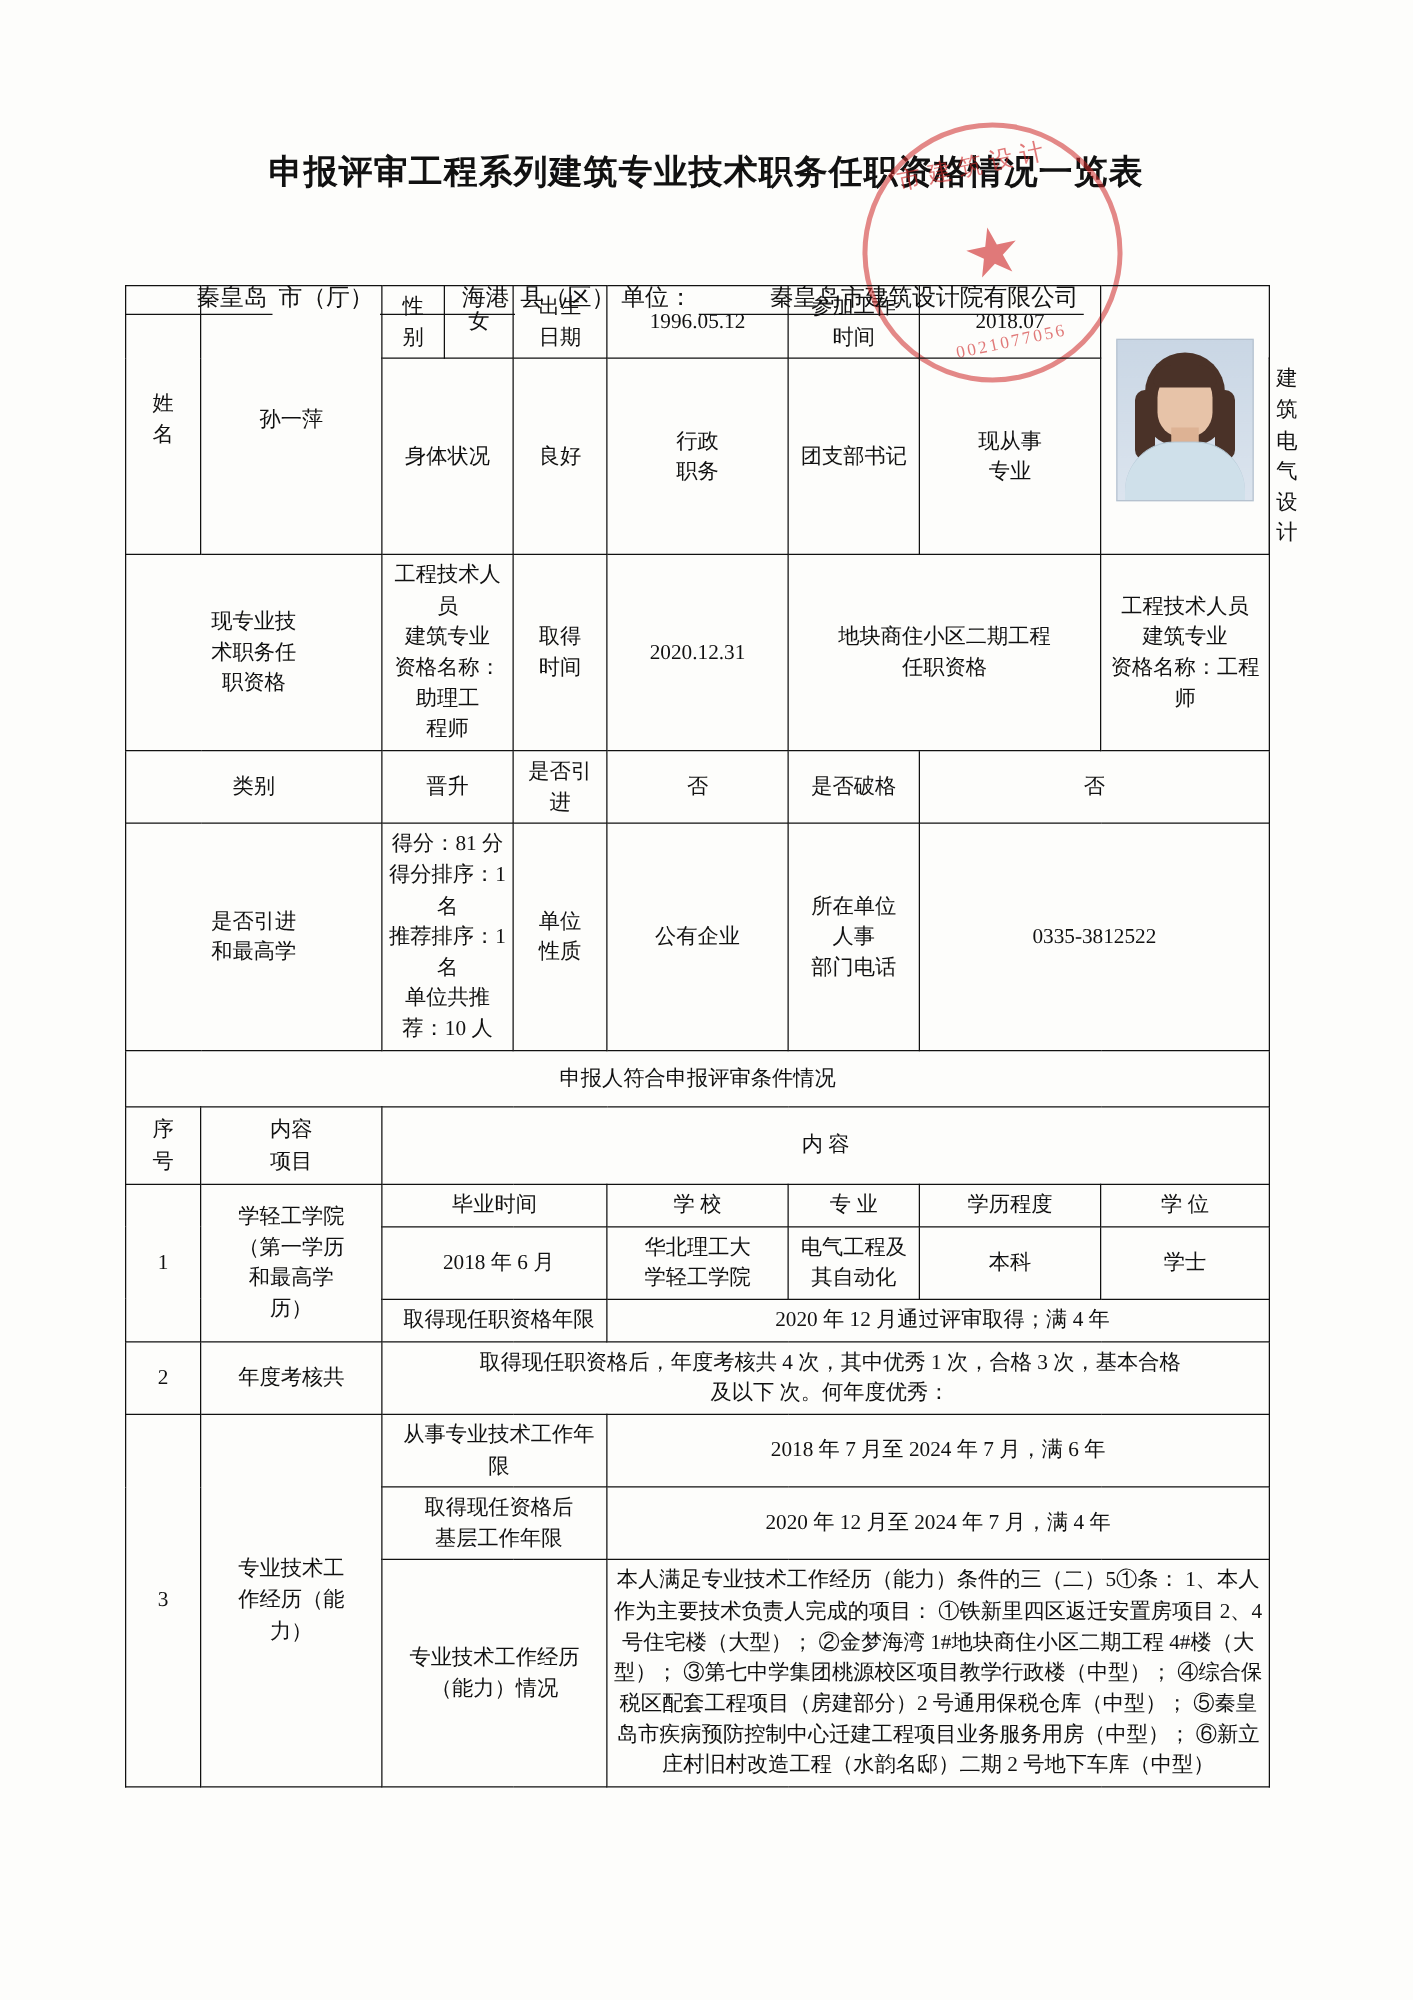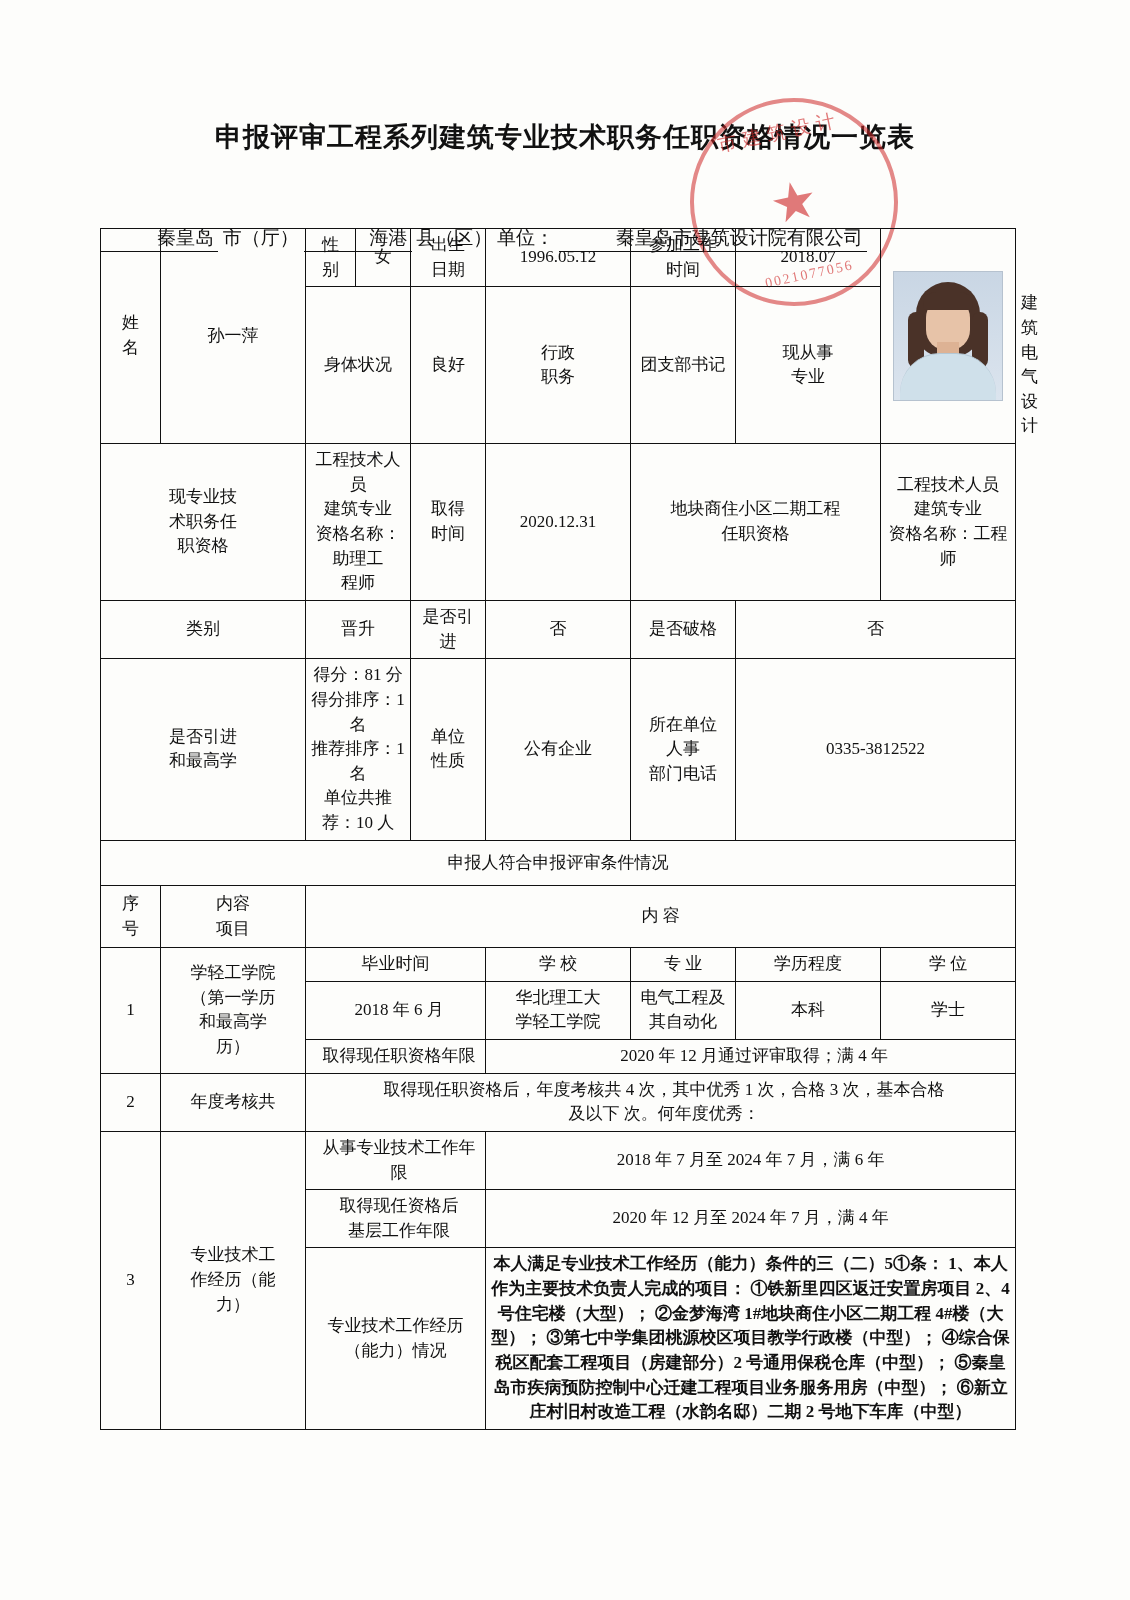--- a/index.html
+++ b/index.html
@@ -116,21 +116,20 @@
     position:absolute;left:0;bottom:18px;width:200px;text-align:center;
     font-size:14px;letter-spacing:2px;
   }
   .secthead{font-size:18px;border-radius:19px;}
   .blk{display:block;}
   .expbody{
     text-align:left;
     font-size:17px;
     line-height:1.62;
     padding:6px 8px 10px 8px;
-    font-weight:bold;
   }
 </style>
 </head>
 <body>
 
 <div class="page">
 
   <div class="title">申报评审工程系列建筑专业技术职务任职资格情况一览表</div>
 
   <div class="subline">

